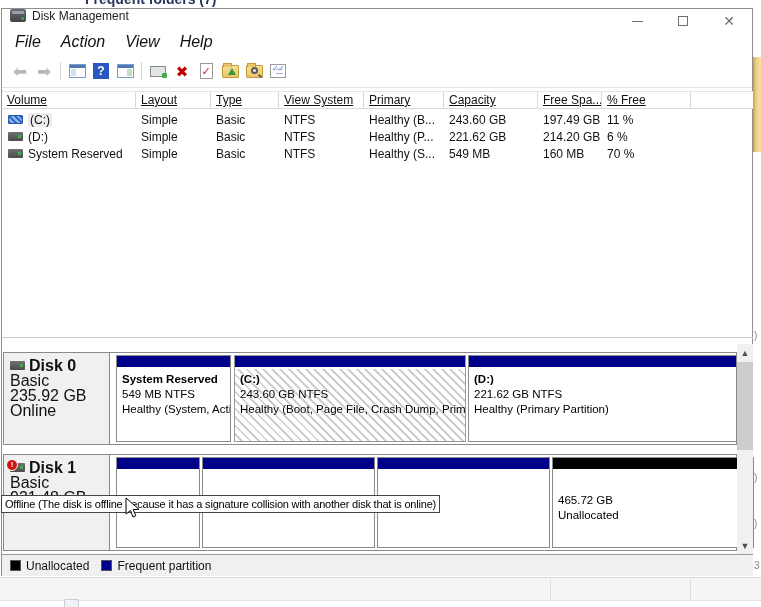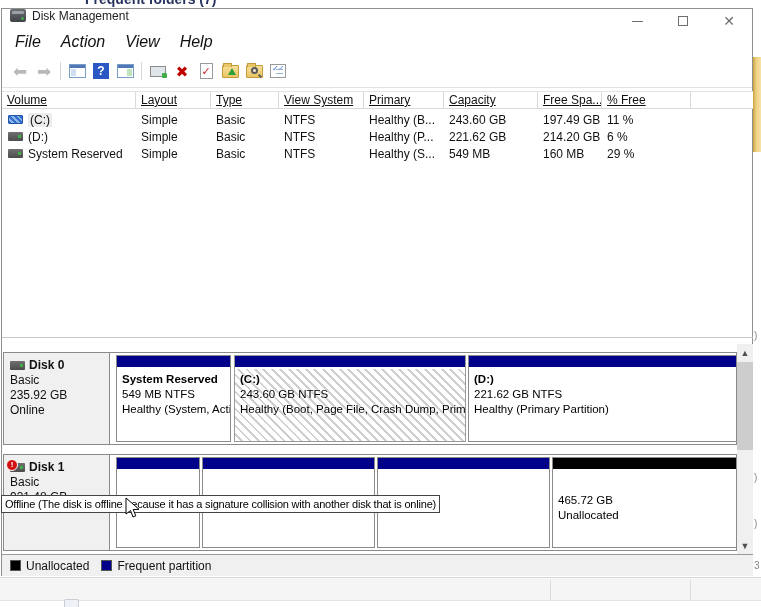--- a/index.html
+++ b/index.html
@@ -90,21 +90,21 @@
   .vol-icon.gray { background:linear-gradient(#707070,#4c4c4c); position:relative; }
   .vol-icon.gray::after { content:""; position:absolute; right:2px; top:3px; width:3px; height:3px; background:#3fae49; }
   .vol-name.selected { background:#ededed; padding:0 2px; }
 
   
   #pane-split { position:absolute; left:0; top:328px; width:751px; height:1px; background:#c8c8c8; }
   #bottom-pane { position:absolute; left:0; top:335px; width:751px; height:210px; background:#fff; }
 
   .disk-row { position:absolute; left:1px; width:734px; border:1px solid #8a8a8a; background:#fff; }
   .disk-label { position:absolute; left:0; top:0; bottom:0; width:106px; background:#f0f0f0;
-     border-right:1px solid #8a8a8a; padding:5px 4px 0 6px; font-size:12px; color:#111; }
+     border-right:1px solid #8a8a8a; padding:5px 4px 0 6px; font-size:16px; color:#111; }
   .disk-label .dname { font-weight:bold; display:flex; align-items:center; gap:4px; }
   .disk-label div { line-height:15px; }
   .drive-glyph { width:15px; height:9px; background:linear-gradient(#707070,#4c4c4c); border-radius:1px;
      position:relative; flex:0 0 auto; }
   .drive-glyph::after { content:""; position:absolute; right:2px; top:3px; width:3px; height:3px; background:#3fae49; }
   .drive-glyph.error::before { content:"!"; position:absolute; left:-4px; top:-4px; width:10px; height:10px;
      background:#d01111; border:1px solid #fff; border-radius:50%; color:#fff; font-size:8px; font-weight:bold;
      text-align:center; line-height:10px; }
 
   .part { position:absolute; top:2px; bottom:2px; border:1px solid #8a8a8a; background:#fff; }
@@ -267,21 +267,21 @@
     <span class="cell vol-cell" style="width:134px">
       <span class="vol-icon gray"></span>
       <span class="vol-name">System Reserved</span>
     </span>
     <span class="cell" style="width:75px">Simple</span>
     <span class="cell" style="width:68px">Basic</span>
     <span class="cell" style="width:85px">NTFS</span>
     <span class="cell" style="width:80px">Healthy (S...</span>
     <span class="cell" style="width:94px">549 MB</span>
     <span class="cell" style="width:64px">160 MB</span>
-    <span class="cell" style="width:89px">29 %</span>
+    <span class="cell" style="width:89px">70 %</span>
   </div>
 
   <div id="pane-split"></div>
 
   <div id="bottom-pane">
 
     <div class="disk-row" style="top:8px; height:93px">
       <div class="disk-label">
         <div class="dname">
           <span class="drive-glyph"></span>
@@ -331,21 +331,21 @@
         <div class="ptext mid"><span>549 MB</span></div>
       </div>
       <div class="part" style="left:198px; width:173px">
         <div class="band primary"></div>
         <div class="ptext mid"><span>243.60 GB</span></div>
       </div>
       <div class="part" style="left:373px; width:173px">
         <div class="band primary"></div>
         <div class="ptext mid"><span>221.62 GB</span></div>
       </div>
-      <div class="part" style="left:548px; width:185px">
+      <div class="part" style="left:548px; width:202px">
         <div class="band unalloc"></div>
         <div class="ptext mid">
           <span>465.72 GB</span><br>
           <span>Unallocated</span>
         </div>
       </div>
     </div>
 
     <div id="vscroll">
       <span class="sb-btn" style="top:0">▲</span>

